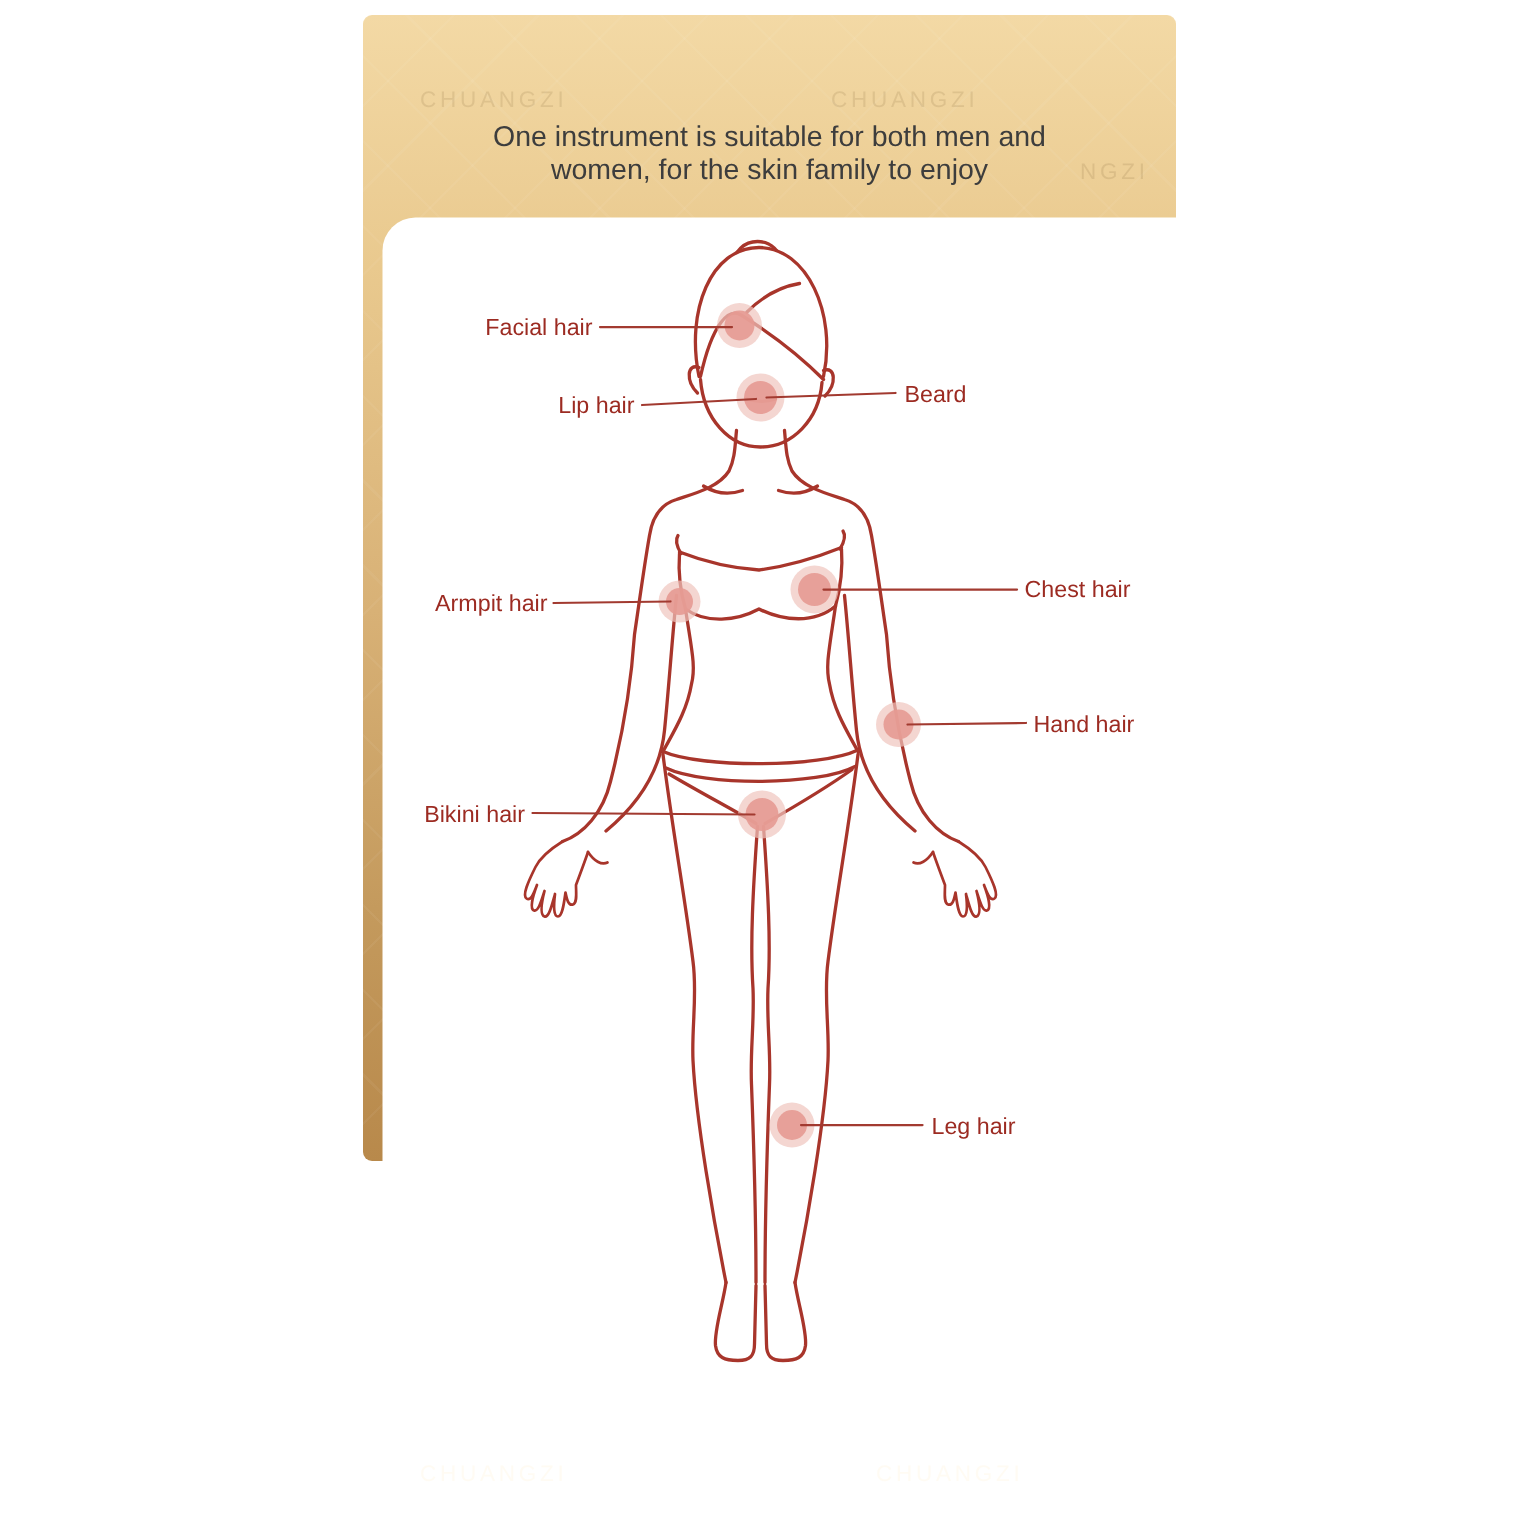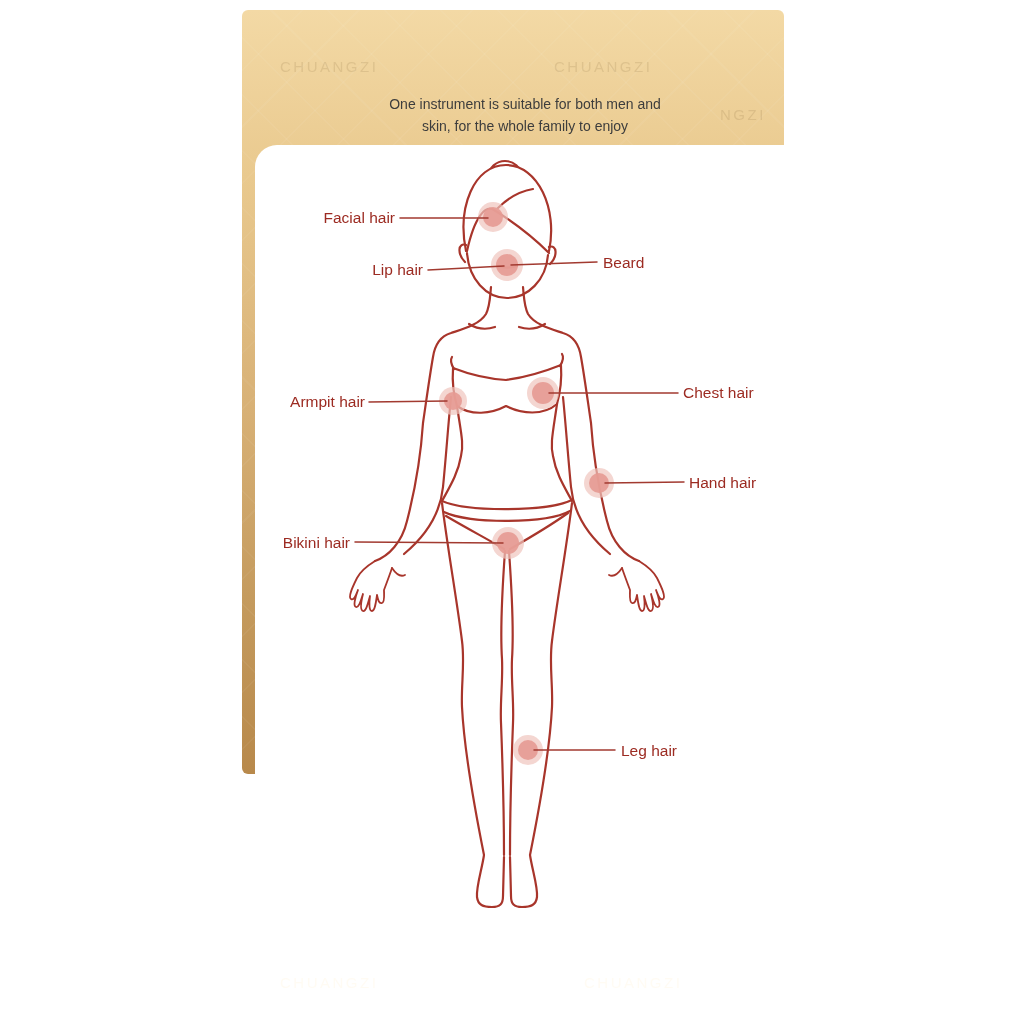--- a/index.html
+++ b/index.html
@@ -7,22 +7,22 @@
          font-family:"Liberation Sans",sans-serif;}
   .panel{position:absolute;left:242px;top:10px;width:542px;height:764px;border-radius:6px;
          background:linear-gradient(180deg,#f3d9a5 0%,#e9c98e 22%,#d8b176 52%,#c49a5d 78%,#b8894b 100%);}
   .pattern{position:absolute;inset:0;border-radius:6px;pointer-events:none;
       background-image:
         repeating-linear-gradient(45deg, rgba(255,255,255,.05) 0px, rgba(255,255,255,.05) 1.5px, transparent 1.5px, transparent 40px),
         repeating-linear-gradient(-45deg, rgba(255,255,255,.05) 0px, rgba(255,255,255,.05) 1.5px, transparent 1.5px, transparent 40px);}
   .title{position:absolute;left:0;top:34px;width:100%;text-align:center;margin:0;
          font-family:"Liberation Serif",serif;font-weight:bold;font-size:23px;
          letter-spacing:.5px;color:#2e2722;}
-  .subtitle{position:absolute;left:0;width:100%;text-align:center;margin:12px;
-         font-size:14px;line-height:22px;color:#3d3d3d;}
+  .subtitle{position:absolute;left:0;width:100%;text-align:center;margin:0;
+         font-size:19px;line-height:22px;color:#3d3d3d;}
   .sub1{top:71px;} .sub2{top:93px;}
   .card{position:absolute;left:13px;top:135px;width:512px;height:787px;background:#ffffff;
         border-radius:22px;padding-left:41px;}
   .card svg{position:absolute;left:0;top:0;width:512px;height:787px;}
   .footer{position:absolute;left:0;top:948px;width:100%;text-align:center;margin:0;
         font-size:20px;letter-spacing:-.2px;color:#ffffff;}
   .wm{position:absolute;font-size:15px;letter-spacing:2.5px;pointer-events:none;white-space:nowrap;}
   .wm-dark{color:rgba(110,82,45,.14);}
   .wm-light{color:rgba(255,243,216,.30);}
   .outline{fill:none;stroke:#a8352b;stroke-width:2.2;stroke-linecap:round;stroke-linejoin:round;}
@@ -38,21 +38,21 @@
   <div class="panel">
     <div class="pattern"></div>
 
     <span class="wm wm-dark" style="left:38px;top:48px;">CHUANGZI</span>
     <span class="wm wm-dark" style="left:312px;top:48px;">CHUANGZI</span>
     <span class="wm wm-dark" style="left:478px;top:96px;">NGZI</span>
     <span class="wm wm-light" style="left:38px;top:964px;">CHUANGZI</span>
     <span class="wm wm-light" style="left:342px;top:964px;">CHUANGZI</span>
 
     <p class="subtitle sub1">One instrument is suitable for both men and</p>
-    <p class="subtitle sub2">skin, for the whole family to enjoy</p>
+    <p class="subtitle sub2">women, for the skin family to enjoy</p>
 
     <div class="card">
       <svg viewBox="0 0 512 787">
 
         <g>
           <ellipse class="outline" cx="250" cy="31" rx="16" ry="15"></ellipse>
           <path class="outline-fill" d="M211,106 C202,62 219,20 251,20 C283,20 303,64 294,106 Z"></path>
           <path class="outline" d="M211,106 C202,62 219,20 251,20 C283,20 303,64 294,106"></path>
           <path class="outline" d="M212,108 C214,134 231,153 252,153 C273,153 291,135 293,110"></path>
           <path class="outline" d="M211,100 C203,97 202,109 210,117"></path>

